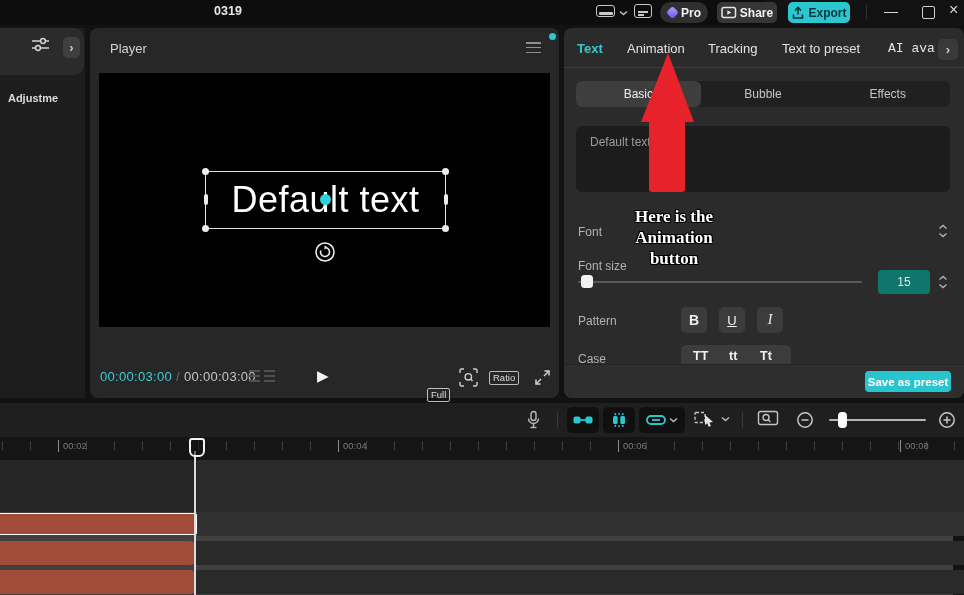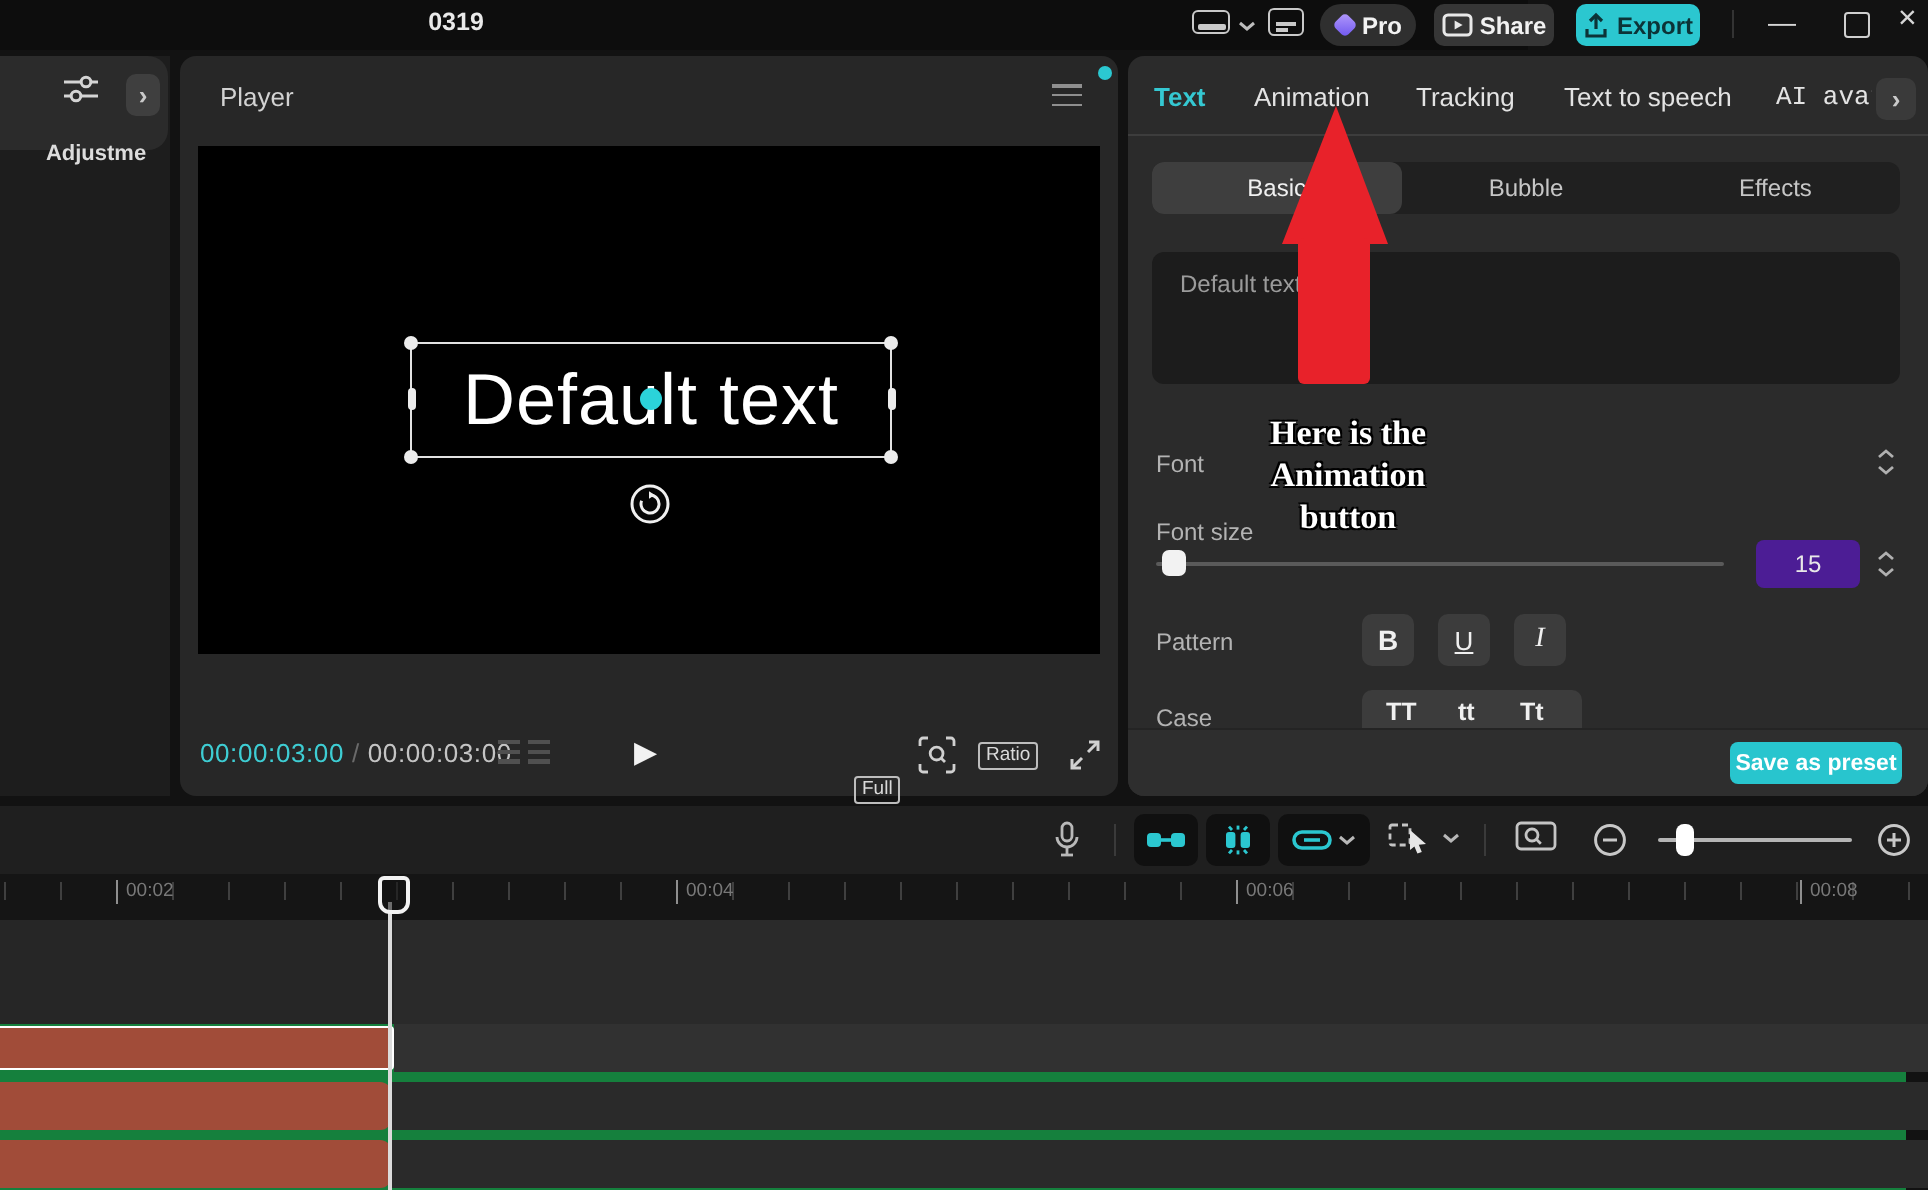--- a/index.html
+++ b/index.html
@@ -12,22 +12,22 @@
   .tb-iconbox{border:1.5px solid #c9c9c9;border-radius:3px;}
   .pill{display:flex;align-items:center;justify-content:center;gap:3px;border-radius:5px;font-size:12px;font-weight:700;}
   .pro-btn{left:660px;top:2px;width:48px;height:21px;background:#2f2f2f;border-radius:11px;color:#f2f2f2;}
   .share-btn{left:717px;top:2px;width:60px;height:21px;background:#363636;color:#f2f2f2;}
   .export-btn{left:788px;top:2px;width:62px;height:21px;background:#2bc7d0;color:#0c3337;}
   .gem{width:11px;height:11px;border-radius:3px;background:linear-gradient(135deg,#b49bfb,#6d55ef);transform:rotate(45deg) scale(.82);}
   .win-ctl{font-size:14px;color:#d6d6d6;line-height:14px;}
   
   .side-strip{left:0;top:28px;width:85px;height:370px;background:#1d1d1d;}
   .side-card{left:0;top:28px;width:84px;height:47px;background:#2b2b2b;border-radius:0 10px 10px 0;}
-  .side-label{left:0;top:43px;width:66px;text-align:center;font-size:11px;font-weight:700;color:#dcdcdc;
-              white-space:nowrap;overflow:hidden;padding-left:15px;}
+  .side-label{left:0;top:64px;width:66px;text-align:center;font-size:11px;font-weight:700;color:#dcdcdc;
+              white-space:nowrap;overflow:hidden;}
   .side-expand{left:63px;top:37px;width:17px;height:21px;background:#3f3f3f;border-radius:5px;
                display:flex;align-items:center;justify-content:center;color:#c9c9c9;font-size:13px;font-weight:700;}
   
   .player-panel{left:90px;top:28px;width:469px;height:370px;background:#272727;border-radius:8px;}
   .panel-title{font-size:13px;color:#d2d2d2;}
   .hamburger div{width:15px;height:1.6px;background:#8f8f8f;margin-bottom:3.2px;}
   .teal-dot{width:7px;height:7px;border-radius:50%;background:#2bc8d1;}
   .video{left:9px;top:45px;width:451px;height:254px;background:#000;}
   .selbox{left:106px;top:98px;width:239px;height:56px;border:1px solid #e2e2e2;}
   .preview-text{width:100%;text-align:center;top:7px;font-size:36px;font-weight:500;color:#fff;letter-spacing:.5px;
@@ -52,37 +52,37 @@
   .subtab{flex:1;display:flex;align-items:center;justify-content:center;font-size:12px;color:#c6c6c6;border-radius:6px;}
   .subtab.active{background:#3e3e3e;color:#f0f0f0;}
   .text-area{left:12px;top:98px;width:374px;height:66px;background:#1c1c1c;border-radius:6px;}
   .text-area span{position:absolute;left:14px;top:9px;font-size:12px;color:#9b9b9b;}
   .row-label{font-size:12px;color:#b3b3b3;}
   .font-dd{left:117px;top:191px;width:249px;height:24px;background:#3f3f3f;border-radius:4px;
            display:flex;align-items:center;padding-left:11px;box-sizing:border-box;font-size:12px;color:#cfcfcf;}
   .stepper{width:18px;height:24px;display:flex;flex-direction:column;align-items:center;justify-content:center;gap:2px;}
   .fs-track{left:14px;top:253px;width:284px;height:2px;background:#5a5a5a;border-radius:1px;}
   .fs-handle{left:17px;top:247px;width:12px;height:13px;background:#f2f2f2;border-radius:3.5px;}
-  .fs-value{left:314px;top:242px;width:52px;height:24px;background:#4c1d95;border-radius:4px;display:flex;
+  .fs-value{left:314px;top:242px;width:52px;height:24px;background:#0f766e;border-radius:4px;display:flex;
             align-items:center;justify-content:center;font-size:12px;color:#e8e8e8;}
   .sq-btn{width:26px;height:26px;background:#3c3c3c;border-radius:5px;display:flex;align-items:center;
           justify-content:center;color:#f0f0f0;}
   .case-group{left:117px;top:317px;width:110px;height:26px;background:#3c3c3c;border-radius:5px;}
   .case-opt{position:absolute;top:4px;font-size:12.5px;font-weight:700;color:#f0f0f0;}
   .bottom-bar{left:0;top:336px;width:400px;height:34px;background:#2e2e2e;border-top:1px solid #242424;
               border-radius:0 0 8px 8px;}
   .save-btn{left:301px;top:6px;width:86px;height:21px;background:#28c5ce;border-radius:4px;display:flex;
             align-items:center;justify-content:center;font-size:11.5px;font-weight:700;color:#fff;}
   
   .annotation{left:626px;top:206px;width:96px;text-align:center;z-index:55;
               font-family:"Liberation Serif",serif;font-weight:700;font-size:17px;line-height:21px;color:#fff;
               text-shadow:-1px -1px 0 #000,1px -1px 0 #000,-1px 1px 0 #000,1px 1px 0 #000;}
   .arrow-svg{left:628px;top:45px;z-index:50;}
   
-  .timeline{left:0;top:403px;width:953px;height:192px;background:#15803d;text-align:center;}
+  .timeline{left:0;top:403px;width:953px;height:192px;background:#404040;text-align:center;}
   .tl-toolbar{left:0;top:0;width:964px;height:34px;background:#1f1f1f;}
   .tl-divider{width:1px;height:16px;background:#3a3a3a;top:9px;}
   .teal-btn{width:32px;height:26px;background:#101010;border-radius:5px;top:4px;display:flex;
             align-items:center;justify-content:center;gap:3px;}
   .ruler{left:0;top:34px;width:964px;height:23px;background:#151515;}
   .ticks{left:0;top:4px;width:964px;height:9px;
          background:repeating-linear-gradient(to right,#3f3f3f 0 1px,transparent 1px 28px);background-position:2px 0;}
   .ruler-label{top:3px;height:12px;line-height:12px;border-left:1px solid #8f8f8f;padding-left:4px;
                font-size:9.5px;color:#787878;}
   .lane{z-index:1;}
@@ -213,21 +213,21 @@
         <polyline points="6.5,15 2,15 2,10.5"></polyline>
           <line x1="2" y1="15" x2="7" y2="10"></line>
         </g>
       </svg>
   </div>
 
   <div class="abs text-panel">
     <div class="abs tab active" style="left:13px;top:13px;">Text</div>
     <div class="abs tab" style="left:63px;top:13px;">Animation</div>
     <div class="abs tab" style="left:144px;top:13px;">Tracking</div>
-    <div class="abs tab" style="left:218px;top:13px;">Text to speech</div>
+    <div class="abs tab" style="left:218px;top:13px;">Text to preset</div>
     <div class="abs tab tab-clip" style="left:324px;top:13px;">AI avata</div>
     <div class="abs tab-more">
       <span>›</span>
     </div>
     <div class="abs tabs-divider"></div>
 
     <div class="abs subtabs">
       <div class="subtab active">Basic</div>
       <div class="subtab">Bubble</div>
       <div class="subtab">Effects</div>

